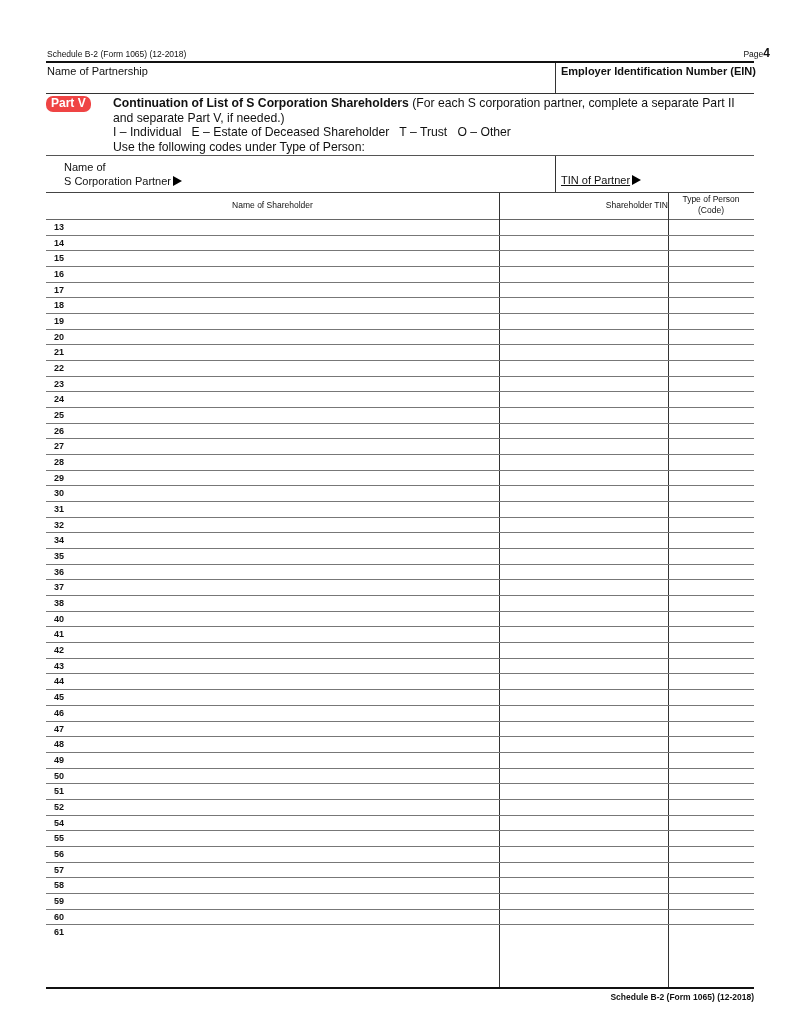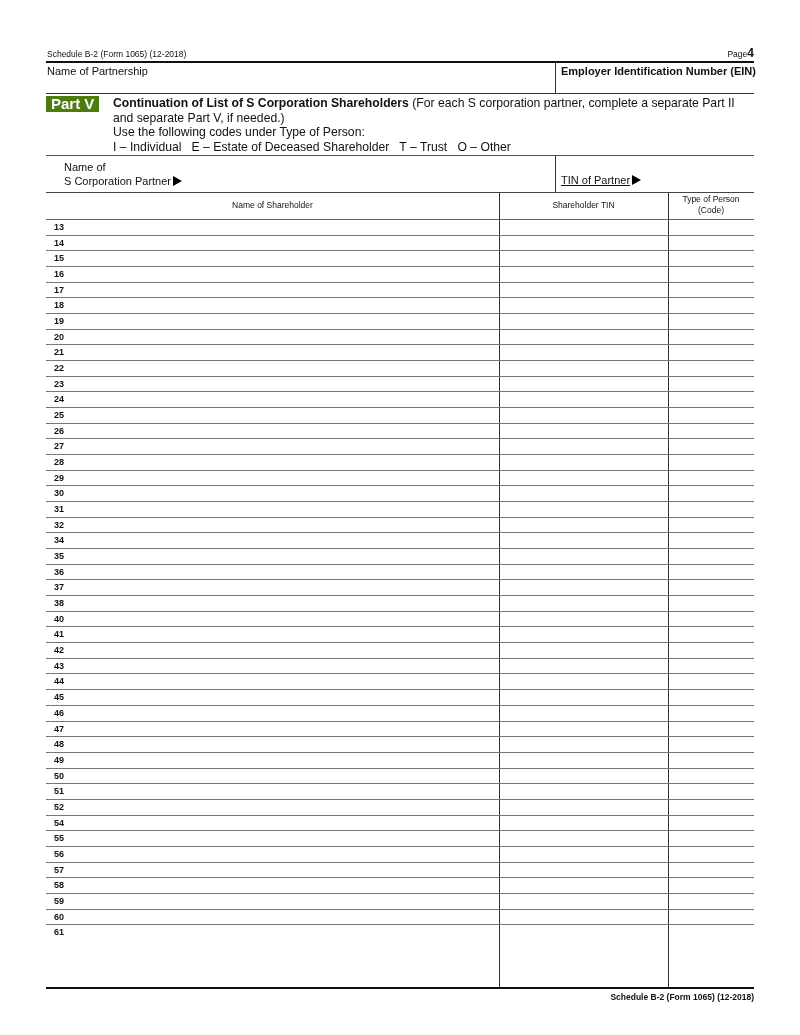--- a/index.html
+++ b/index.html
@@ -1,25 +1,25 @@
 <!DOCTYPE html>
 <html><head>
 <meta charset="utf-8">
 <style>
   html, body { margin:0; padding:0; background:#ffffff; }
   body { width:800px; height:1035px; position:relative; font-family:"Liberation Sans", sans-serif; color:#111; overflow:hidden; }
   .abs { position:absolute; }
   .form-id { left:47px; top:49px; font-size:8.5px; }
-  .page-no { right:46px; top:46px; font-size:8.5px; }
+  .page-no { right:30px; top:46px; font-size:8.5px; }
   .page-no b { font-size:12px; font-weight:bold; }
   .hline { position:absolute; left:46px; width:708px; background:#222; }
   .vline { position:absolute; background:#333; width:1px; }
   .small { font-size:11px; }
   .bold { font-weight:bold; }
-  .partv-badge { left:46px; top:96px; background:#4d7c0f; color:#fff; font-weight:bold; font-size:15px; padding:1px 5px 2px 5px; line-height:13px; }
+  .partv-badge { left:46px; top:96px; background:#ef4444; color:#fff; font-weight:bold; font-size:12px; padding:1px 5px 2px 5px; line-height:13px;border-radius:7px; }
   .partv-text { left:113px; top:96px; width:640px; font-size:12.2px; line-height:14.5px; }
   .partv-text .title { font-weight:bold; }
   .rows { position:absolute; left:46px; top:220px; width:708px; }
   .row { position:relative; height:15.68px; border-bottom:1px solid #777; box-sizing:border-box; }
   .row .num { position:absolute; left:8px; top:2px; font-size:9px; font-weight:bold; }
   .row .cell-name { position:absolute; left:0; top:0; width:453px; height:100%; }
   .row .cell-tin { position:absolute; left:453px; top:0; width:169px; height:100%; }
   .row .cell-type { position:absolute; left:622px; top:0; width:86px; height:100%; }
   .th { font-size:8.5px; text-align:center; position:absolute; }
   .arrow { display:inline-block; width:0; height:0; border-top:5px solid transparent; border-bottom:5px solid transparent; border-left:9px solid #000; vertical-align:-1px; margin-left:2px; }
@@ -38,40 +38,40 @@
 
 <div class="vline" style="left:555px;top:63px;height:30px;"></div>
 <div class="abs small bold" style="left:561px;top:65px;">Employer Identification Number (EIN)</div>
 <div class="abs" style="left:560px;top:76px;width:194px;height:17px;"></div>
 
 <div class="hline" style="top:93px;height:1px;background:#333;"></div>
 
 <div class="abs partv-badge">Part V</div>
 <div class="abs partv-text">
   <div><span class="title">Continuation of List of S Corporation Shareholders</span><span> (For each S corporation partner, complete a separate Part II and separate Part V, if needed.)</span></div>
+  <div style="white-space:pre;">I – Individual   E – Estate of Deceased Shareholder   T – Trust   O – Other</div>
   <div>Use the following codes under Type of Person:</div>
-  <div style="white-space:pre;">I – Individual   E – Estate of Deceased Shareholder   T – Trust   O – Other</div>
 </div>
 
 <div class="hline" style="top:155px;height:1px;background:#555;"></div>
 
 <div class="abs small" style="left:64px;top:160px;line-height:14px;">
   <div>Name of</div>
   <div><span>S Corporation Partner</span><span class="arrow"></span></div>
 </div>
 <div class="abs" style="left:165px;top:174px;width:385px;height:18px;"></div>
 
 <div class="vline" style="left:555px;top:156px;height:37px;"></div>
 <div class="abs small" style="left:561px;top:174px;text-decoration:underline;"><span>TIN of Partner</span><span class="arrow"></span></div>
 <div class="abs" style="left:645px;top:174px;width:108px;height:18px;"></div>
 
 <div class="hline" style="top:192px;height:1px;background:#444;"></div>
 
 <div class="th" style="left:46px;width:453px;top:200px;">Name of Shareholder</div>
-<div class="th" style="left:499px;width:169px;top:200px;">Shareholder TIN</div>
+<div class="th" style="left:499px;width:169px;top:200px;text-align:right;">Shareholder TIN</div>
 <div class="th" style="left:668px;width:86px;top:194px;line-height:11px;">
   <div>Type of Person</div>
   <div>(Code)</div>
 </div>
 <div class="hline" style="top:219px;height:1px;background:#666;"></div>
 
 <div class="vline" style="left:499px;top:193px;height:795px;"></div>
 <div class="vline" style="left:668px;top:193px;height:795px;"></div>
 
 <div class="rows" id="rows">

